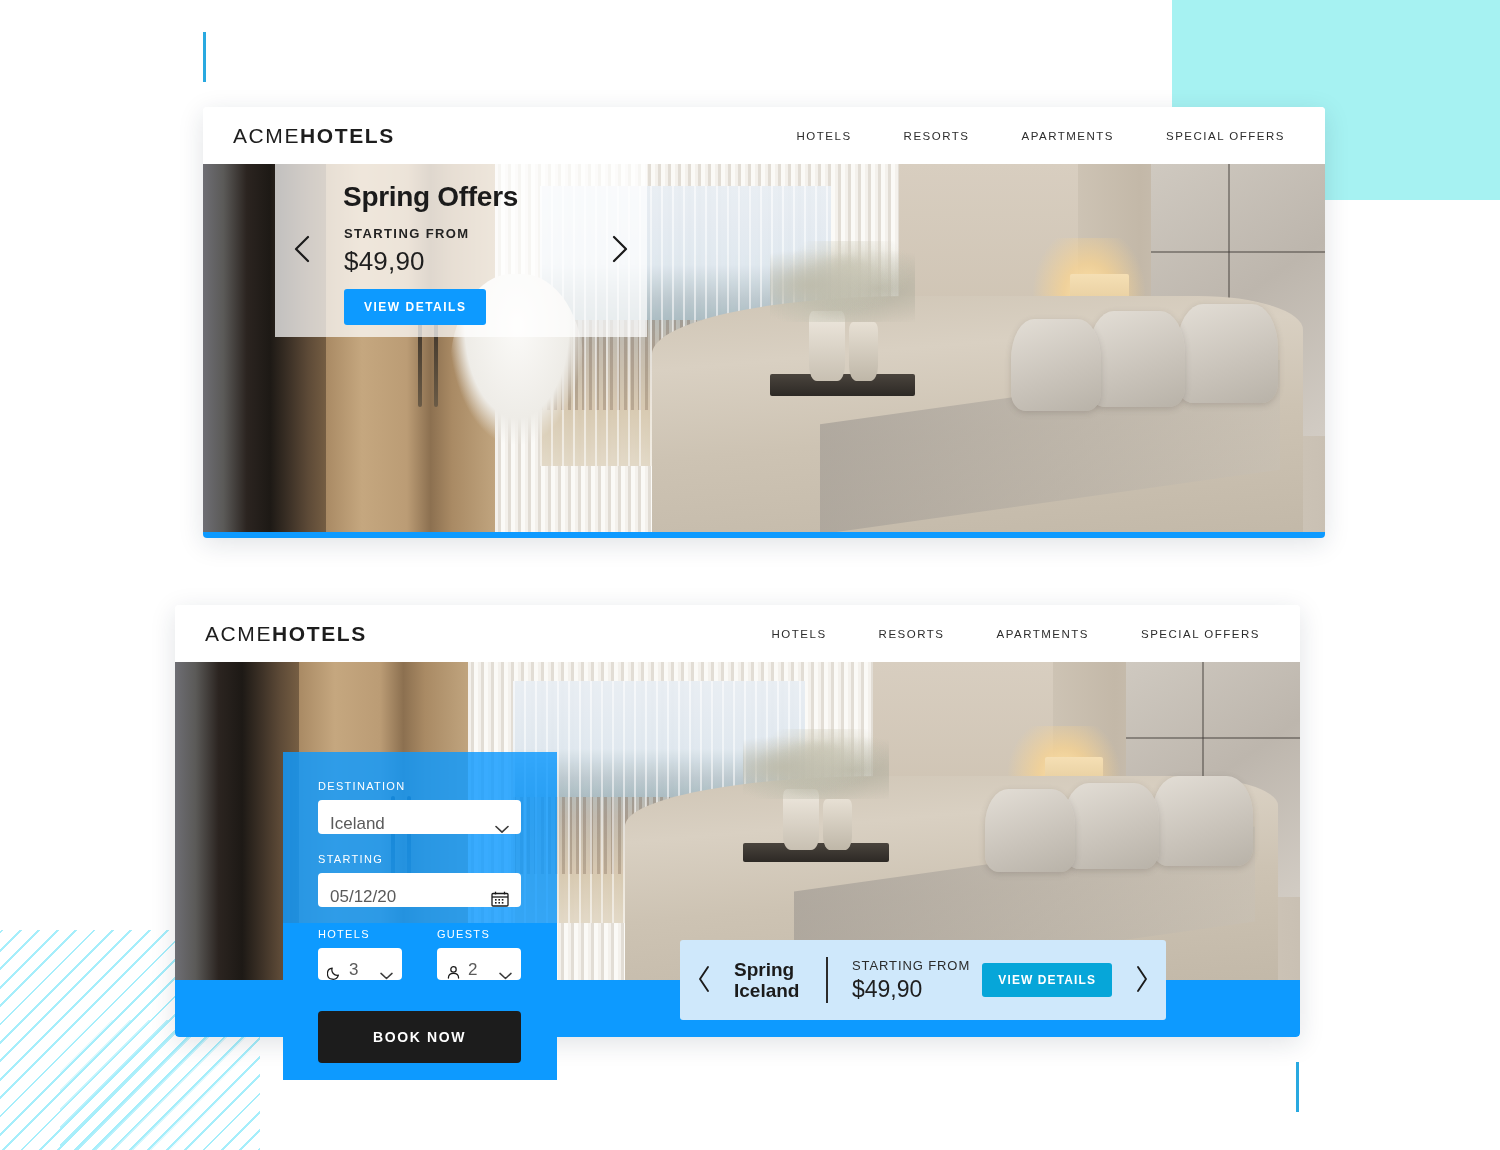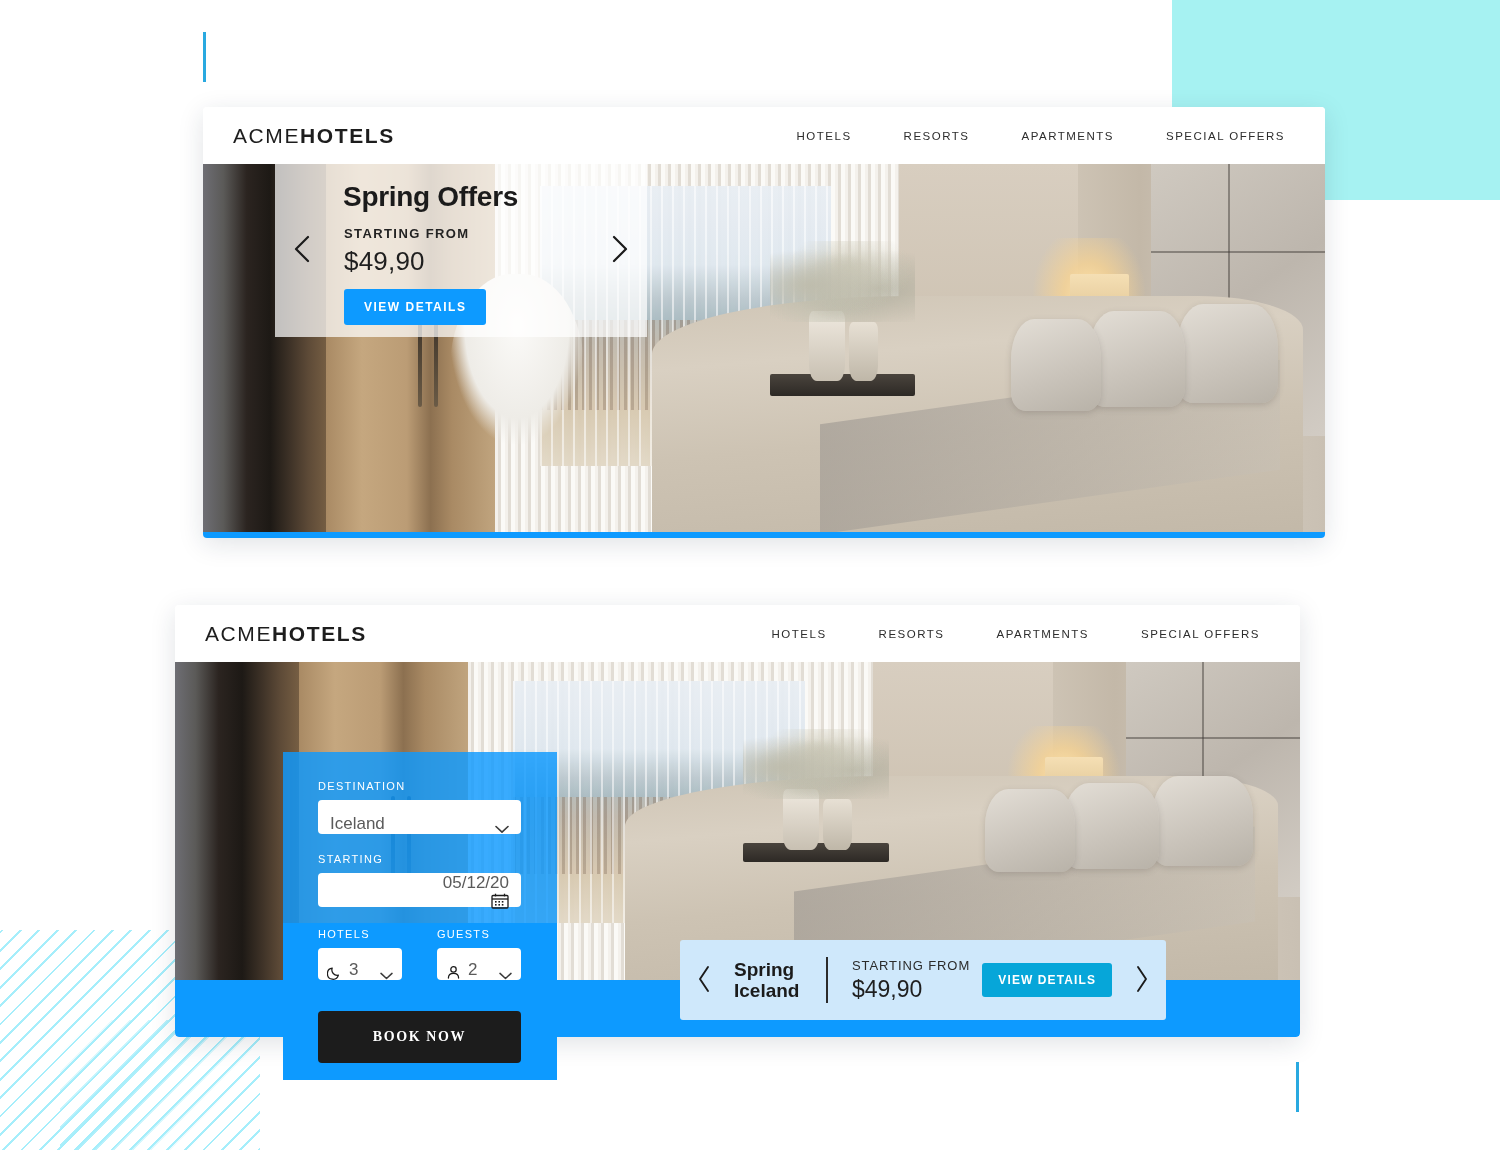--- a/index.html
+++ b/index.html
@@ -452,21 +452,21 @@
         <span class="chev">
           <svg width="14" height="9" viewBox="0 0 14 9">
               <polyline points="1,1.5 7,7.2 13,1.5" fill="none" stroke="#3b3b3b" stroke-width="1.6" stroke-linecap="round" stroke-linejoin="round"></polyline>
             </svg>
         </span>
       </div>
     </div>
 
     <div class="panel-field" style="left:35px; top:101px; width:203px;">
       <span class="fld-label">STARTING</span>
-      <div class="inputbox" style="height:34px;flex-direction:column;">
+      <div class="inputbox" style="height:34px;">
         <span class="val">05/12/20</span>
         <span class="cal">
           <svg width="18" height="16" viewBox="0 0 18 16">
             <rect x="1" y="2.5" width="16" height="12.5" rx="1" fill="none" stroke="#1b1b1b" stroke-width="1.3"></rect>
             <line x1="1" y1="6" x2="17" y2="6" stroke="#1b1b1b" stroke-width="1.3"></line>
             <line x1="4.5" y1="0.7" x2="4.5" y2="3.4" stroke="#1b1b1b" stroke-width="1.3"></line>
             <line x1="13.5" y1="0.7" x2="13.5" y2="3.4" stroke="#1b1b1b" stroke-width="1.3"></line>
             <g fill="#1b1b1b">
                 <rect x="4" y="8" width="1.6" height="1.6"></rect>
                 <rect x="7.4" y="8" width="1.6" height="1.6"></rect>
@@ -508,21 +508,21 @@
         </span>
         <span class="val">2</span>
         <span class="chev">
           <svg width="13" height="8" viewBox="0 0 13 8">
               <polyline points="1,1.4 6.5,6.5 12,1.4" fill="none" stroke="#3b3b3b" stroke-width="1.5" stroke-linecap="round" stroke-linejoin="round"></polyline>
             </svg>
         </span>
       </div>
     </div>
 
-    <button class="btn-book" style="position:absolute; left:35px; top:259px; width:203px; height:52px;font-family:Liberation Serif, serif;">BOOK NOW</button>
+    <button class="btn-book" style="position:absolute; left:35px; top:259px; width:203px; height:52px;">BOOK NOW</button>
   </div>
 
   <div class="promo-b">
     <div class="arrow-left-b">
       <svg viewBox="0 0 20 32">
           <polyline points="14,4 6,16 14,28" fill="none" stroke="#1b1b1b" stroke-width="1.9" stroke-linecap="round" stroke-linejoin="round"></polyline>
         </svg>
     </div>
     <div style="width:44px;"></div>
     <div class="promo-title">

